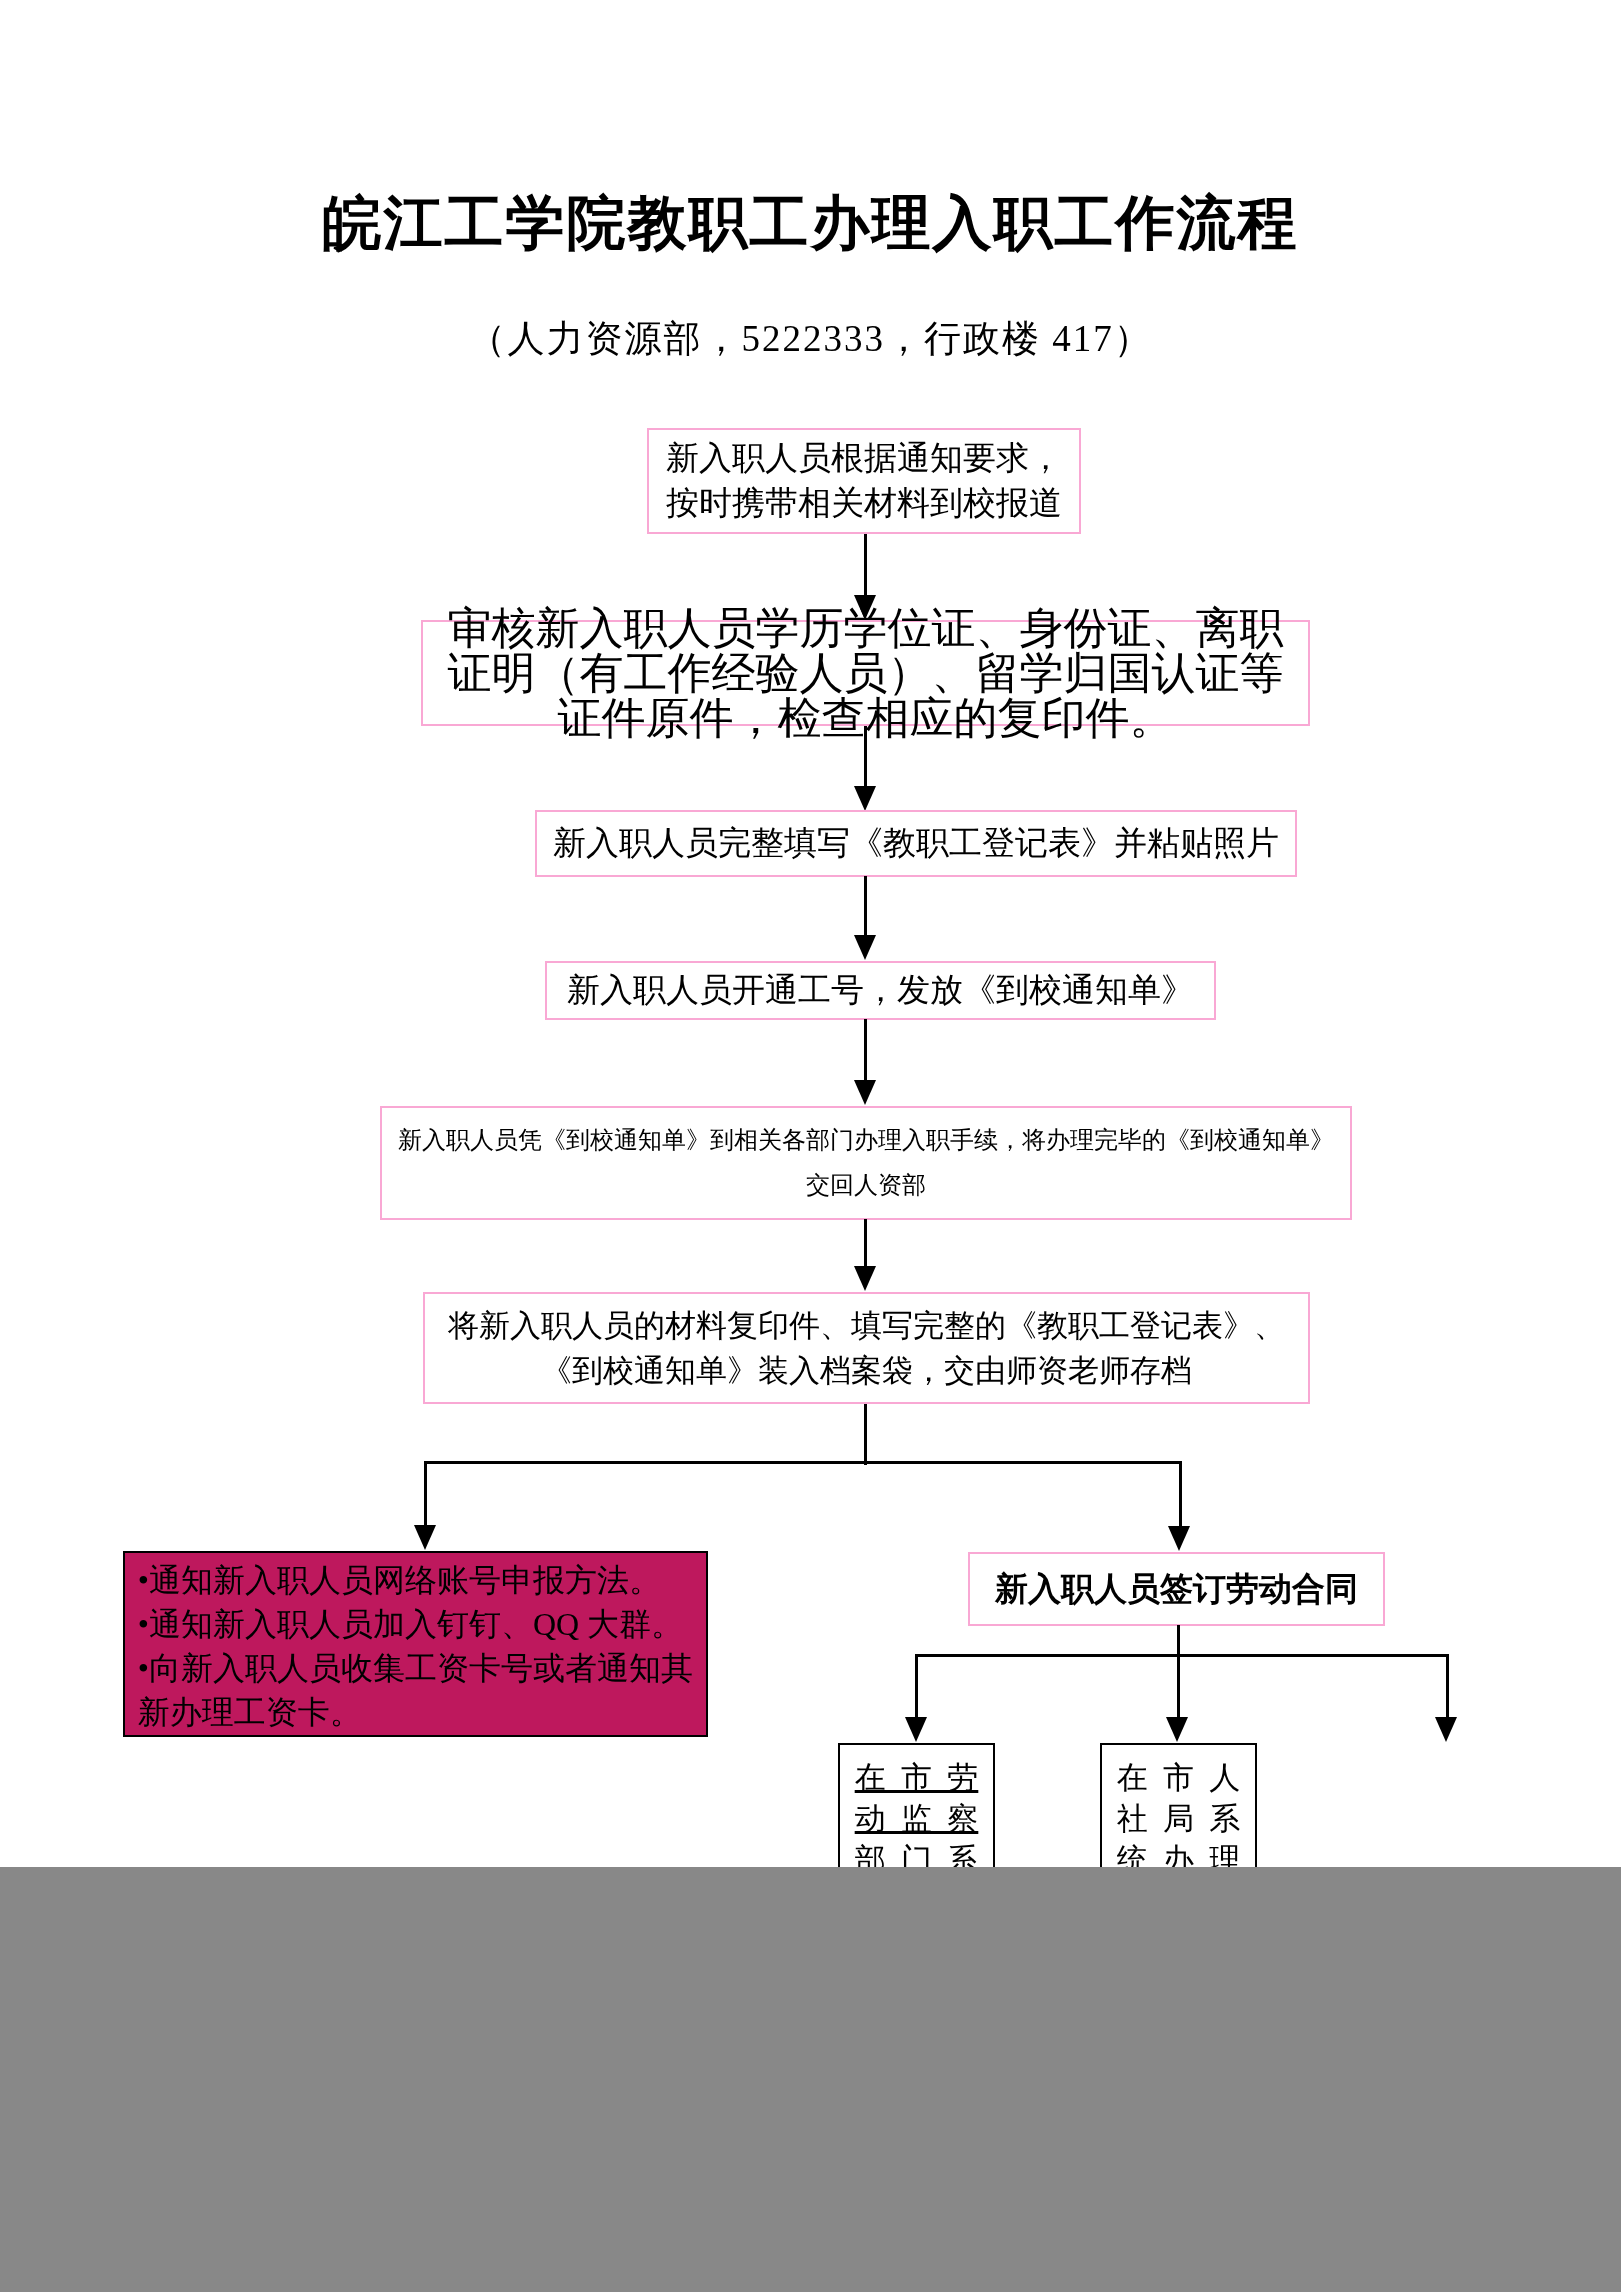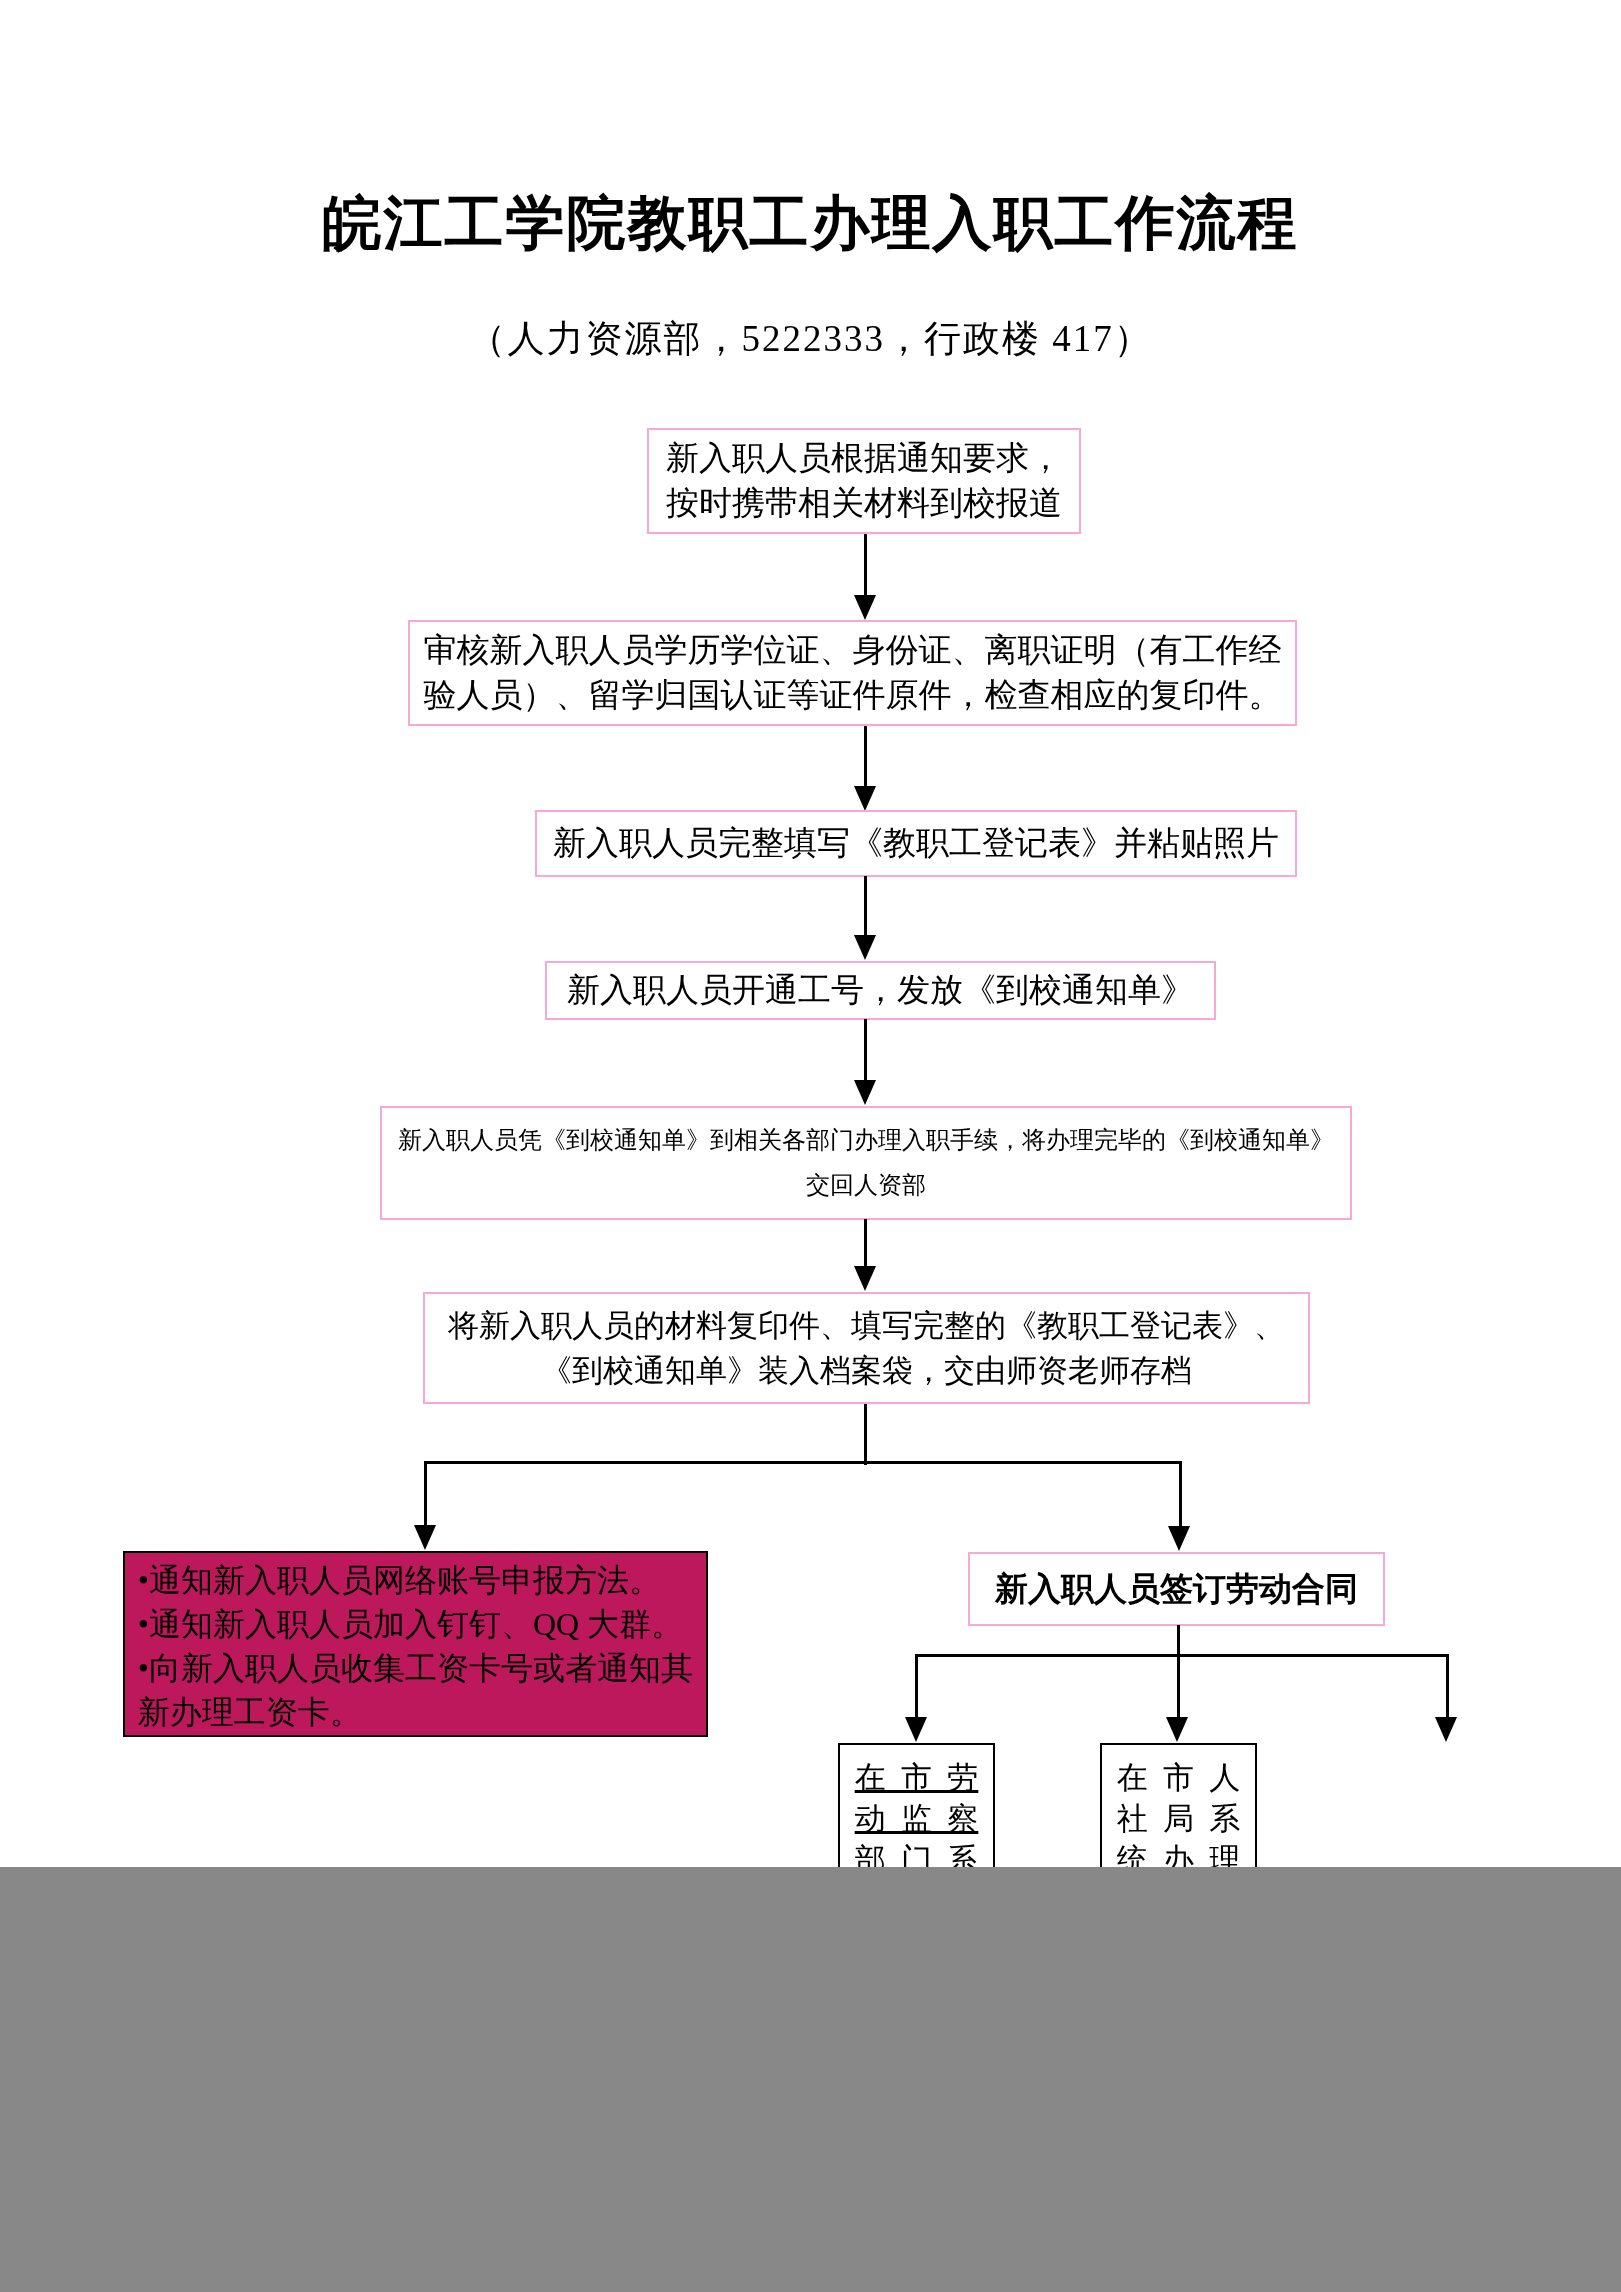--- a/index.html
+++ b/index.html
@@ -59,21 +59,21 @@
 
   <div class="title">皖江工学院教职工办理入职工作流程</div>
   <div class="subtitle">（人力资源部，5222333，行政楼 417）</div>
 
   <div class="fbox" style="left:647px; top:428px; width:434px; height:106px; font-size:33px; padding:0 7.8px;">
     <span>新入职人员根据通知要求，按时携带相关材料到校报道</span>
   </div>
   <div class="vline" style="left:864px; top:534px; height:63px;"></div>
   <div class="ah-down" style="left:854px; top:595px;"></div>
 
-  <div class="fbox" style="left:408px; top:620px; width:889px; height:106px; font-size:33px; padding:0 13px;">
+  <div class="fbox" style="left:421px; top:620px; width:889px; height:106px; font-size:44px; padding:0 13px;">
     <span>审核新入职人员学历学位证、身份证、离职证明（有工作经验人员）、留学归国认证等证件原件，检查相应的复印件。</span>
   </div>
   <div class="vline" style="left:864px; top:726px; height:62px;"></div>
   <div class="ah-down" style="left:854px; top:786px;"></div>
 
   <div class="fbox" style="left:490px; top:810px; width:762px; height:67px; font-size:33px; padding:0 5.9px;margin-left:45px;">
     <span>新入职人员完整填写《教职工登记表》并粘贴照片</span>
   </div>
   <div class="vline" style="left:864px; top:876px; height:61px;"></div>
   <div class="ah-down" style="left:854px; top:935px;"></div>

